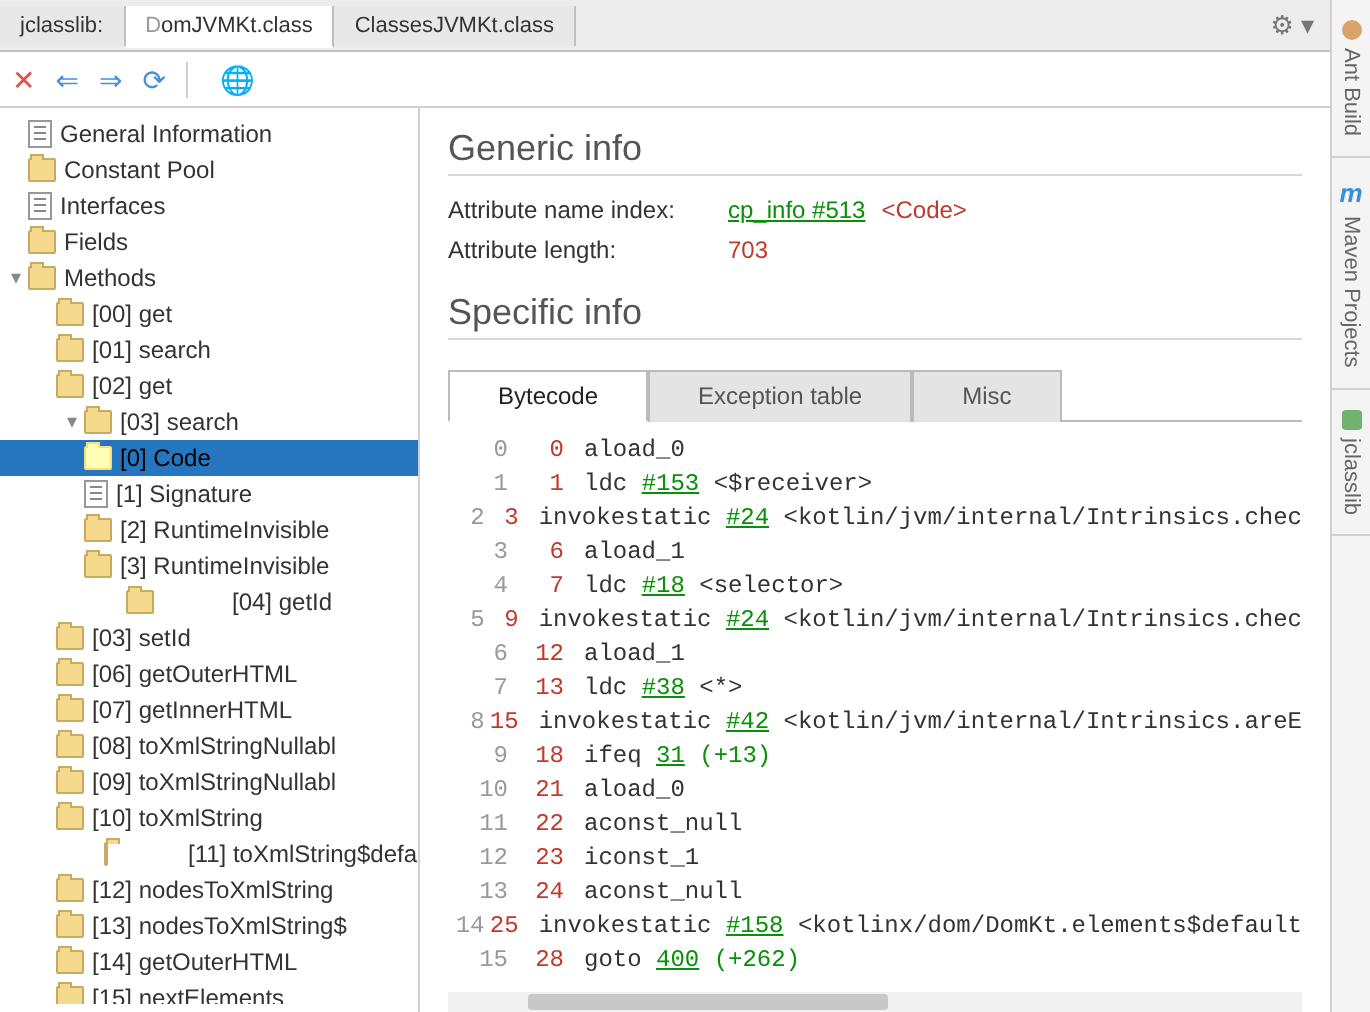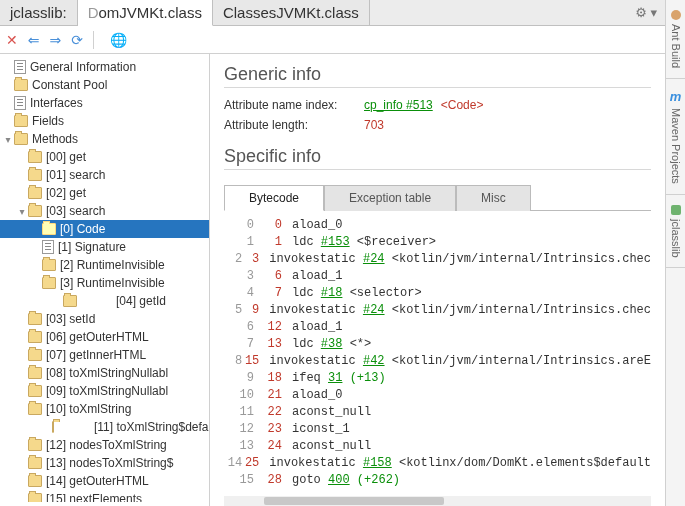--- a/index.html
+++ b/index.html
@@ -1,37 +1,37 @@
 <!DOCTYPE html>
 <html><head>
 <meta charset="utf-8">
 <style>
 * { box-sizing: border-box; margin: 0; padding: 0; }
 body { font-family: "Segoe UI", Arial, sans-serif; font-size: 12px; color: #333; background: #fff; width: 685px; height: 506px; overflow: hidden; position: relative; }
 .top-tabs { display: flex; align-items: center; height: 26px; border-bottom: 1px solid #c0c0c0; background: #ececec; }
 .top-tab { padding: 4px 10px; border-right: 1px solid #c0c0c0; background: #e8e8e8; cursor: pointer; display: flex; align-items: center; gap: 4px; }
 .top-tab.active { background: #fff; border-bottom: 1px solid #fff; margin-bottom: -1px; }
-.top-tab .label { font-size: 15px; }
+.top-tab .label { font-size: 11px; }
 .tab-underline { color: #999; }
 .top-spacer { flex: 1; }
 .top-gear { padding: 0 8px; color: #777; font-size: 13px; cursor: pointer; }
 .toolbar { display: flex; align-items: center; height: 28px; border-bottom: 1px solid #d0d0d0; padding: 0 6px; gap: 10px; }
 .tb-icon { font-size: 14px; cursor: pointer; }
 .tb-close { color: #d9534f; }
 .tb-nav { color: #4a90d9; }
 .tb-refresh { color: #4a90d9; }
 .tb-globe { color: #1a73e8; margin-left: 6px; }
 .tb-sep { width: 1px; height: 18px; background: #d0d0d0; }
 .main { display: flex; height: calc(506px - 26px - 28px); }
 .tree-pane { width: 210px; border-right: 1px solid #d0d0d0; overflow: hidden; position: relative; padding: 4px 0; }
 .tree-scroll { overflow-y: auto; height: 100%; }
 .tree-scroll::-webkit-scrollbar { width: 10px; }
 .tree-scroll::-webkit-scrollbar-thumb { background: #c8c8c8; border-radius: 2px; }
 .tree-row { display: flex; align-items: center; height: 18px; padding-right: 2px; cursor: pointer; white-space: nowrap; }
-.tree-row.selected { background: #2675bf; color: #ffffff; }
+.tree-row.selected { background: #2675bf; color: #000000; }
 .tree-row.selected .fld-icon { filter: brightness(1.3); }
 .arrow { width: 12px; text-align: center; color: #888; font-size: 10px; }
 .arrow.expanded::before { content: "▾"; }
 .arrow.selected { color: #fff; }
 .fld-icon { width: 14px; height: 12px; margin-right: 4px; display: inline-block; border: 1px solid #c9a860; background: #f5d98c; border-radius: 1px; position: relative; }
 .fld-icon::before { content: ""; position: absolute; top: -3px; left: 0; width: 5px; height: 2px; background: #f5d98c; border: 1px solid #c9a860; border-bottom: none; }
 .file-icon { width: 12px; height: 14px; margin-right: 4px; display: inline-block; background: #fff; border: 1px solid #999; position: relative; }
 .file-icon::before { content: ""; position: absolute; top: 2px; left: 2px; width: 6px; height: 1px; box-shadow: 0 0 0 #888, 0 3px 0 #888, 0 6px 0 #888; background: #888; }
 .tree-label { font-size: 12px; }
 .detail-pane { flex: 1; padding: 10px 14px 0 14px; overflow: hidden; display: flex; flex-direction: column; }
@@ -124,21 +124,21 @@
           <div class="tree-row" style="padding-left: 16px;">
             <span class="arrow"></span>
             <span class="fld-icon"></span>
             <span class="tree-label">[01] search</span>
           </div>
           <div class="tree-row" style="padding-left: 16px;">
             <span class="arrow"></span>
             <span class="fld-icon"></span>
             <span class="tree-label">[02] get</span>
           </div>
-          <div class="tree-row" style="padding-left: 16px; align-items: center;">
+          <div class="tree-row" style="padding-left: 30px; align-items: center;">
             <span class="arrow expanded"></span>
             <span class="fld-icon"></span>
             <span class="tree-label">[03] search</span>
           </div>
           <div class="tree-row selected" style="padding-left: 30px;">
             <span class="arrow selected"></span>
             <span class="fld-icon"></span>
             <span class="tree-label">[0] Code</span>
           </div>
           <div class="tree-row" style="padding-left: 30px;">

